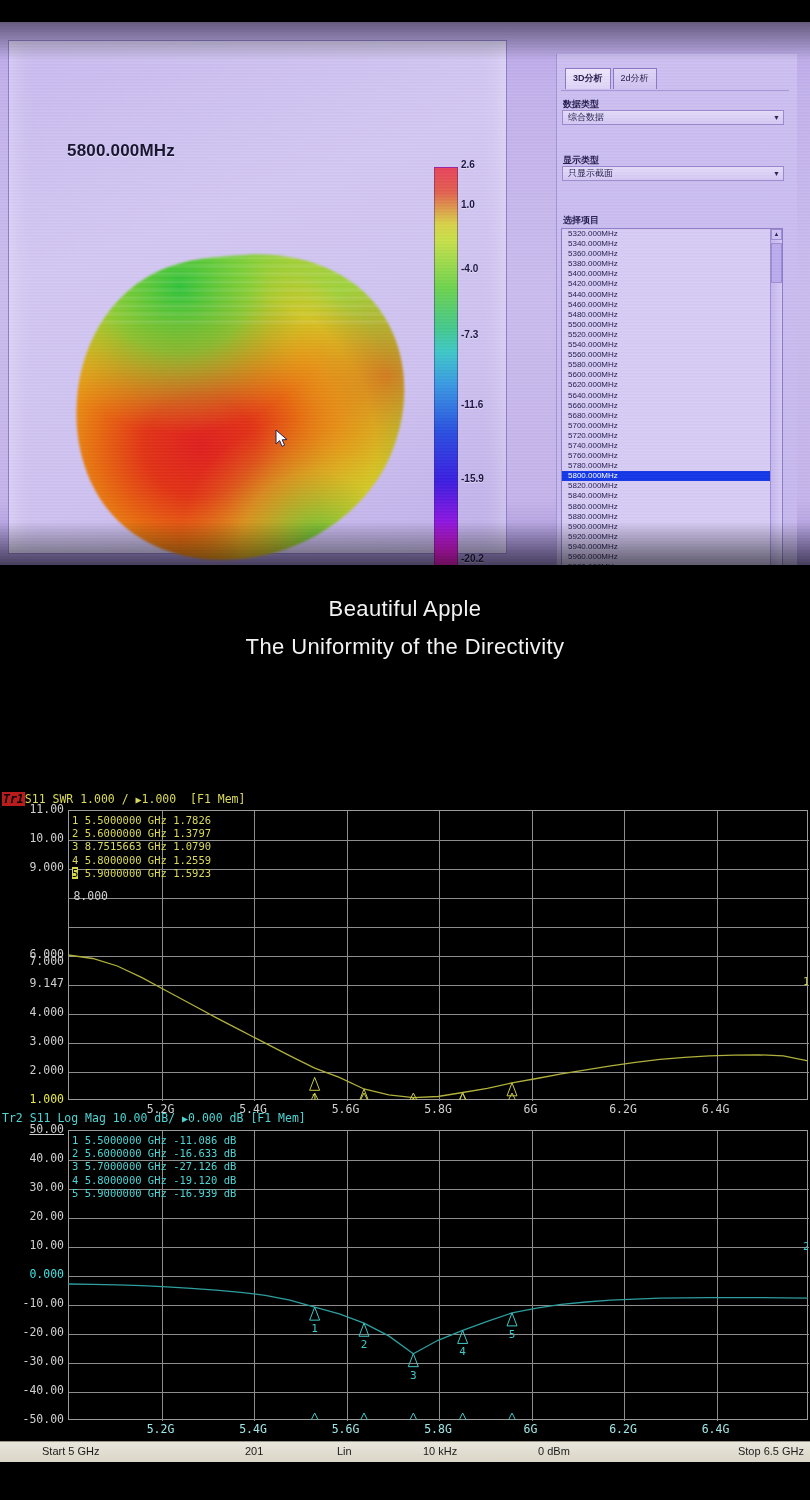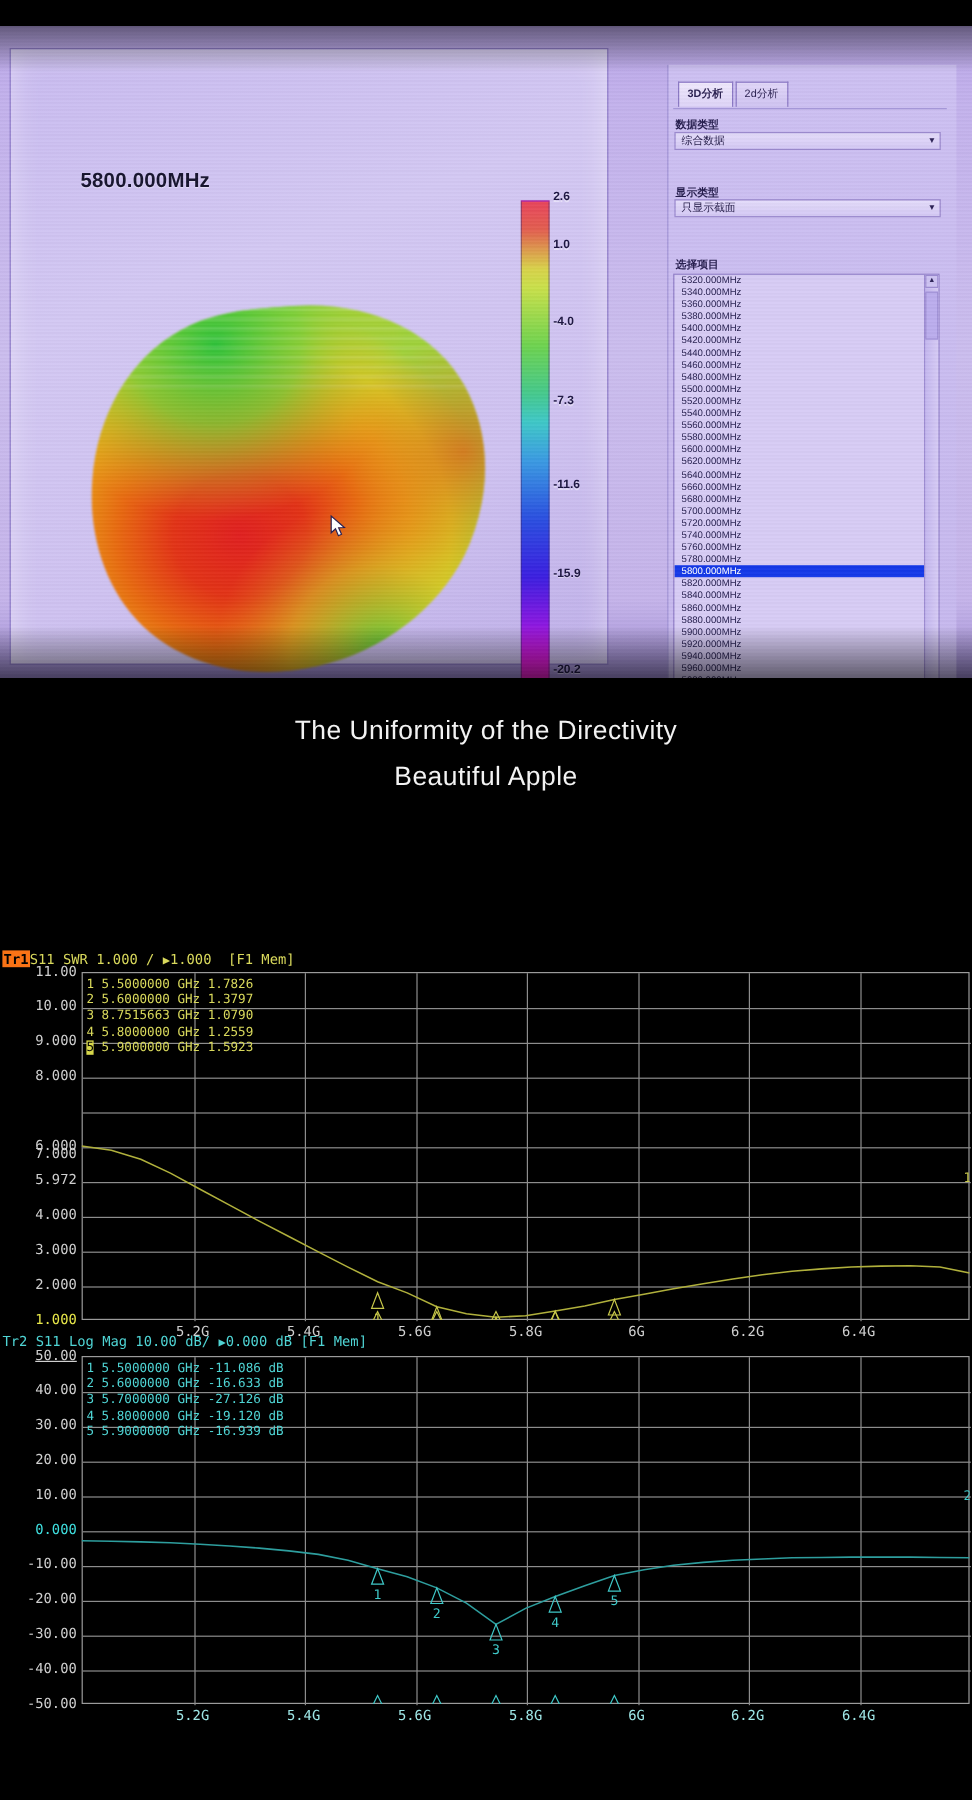--- a/index.html
+++ b/index.html
@@ -66,21 +66,21 @@
   
   .caption{position:absolute;left:0;top:590px;width:810px;text-align:center;color:#f2f2f2;}
   .caption div{font-size:22px;line-height:38px;font-weight:300;letter-spacing:.4px;}
 
   
   .vna{position:absolute;left:0;top:762px;width:810px;height:700px;background:#000;
     font-family:"DejaVu Sans Mono","Liberation Mono",monospace;}
   .tr-head{position:absolute;font-size:11.5px;white-space:nowrap;}
   .tr1c{color:#d9d95c;}
   .tr2c{color:#4fd4d4;}
-  .tr-badge{background:#f97316;color:#000;padding:0 1px;font-weight:bold;}
+  .tr-badge{background:#b91c1c;color:#000;padding:0 1px;font-weight:bold;font-style:italic;}
   .arrow-g{font-size:10px;}
 
   .grid-box{position:absolute;border:1px solid #9b9b9b;box-sizing:border-box;}
   .gl{position:absolute;background:#8d8d8d;}
   .ylab{position:absolute;right:0;font-size:11.5px;color:#cfcfcf;text-align:right;white-space:nowrap;}
   .ylab.hi1{color:#e8e84a;}
   .ylab.hi2{color:#3fe0e0;}
   .xlab{position:absolute;font-size:11.5px;color:#cfcfcf;text-align:center;}
   .xlab.c2{color:#9fe7e7;}
   .mk-table{position:absolute;font-size:10.5px;line-height:13.2px;white-space:pre;}
@@ -229,22 +229,22 @@
           <div class="lb-thumb"></div>
 
         </div>
       </div>
     </div>
 
     <div class="scanlines"></div>
   </div>
 
   <div class="caption">
+    <div>Beautiful Apple</div>
     <div>The Uniformity of the Directivity</div>
-    <div>Beautiful Apple</div>
   </div>
 
   <div class="vna">
 
     <div class="tr-head tr1c" style="left:2px;top:30px">
       <span class="tr-badge">Tr1</span><span>S11 SWR 1.000 / </span><span class="arrow-g">▶</span><span>1.000</span>&nbsp;&nbsp;<span>[F1 Mem]</span>
     </div>
 
     <div class="grid-box" id="g1" style="left:68px;top:48px;width:740px;height:290px">
         <div class="gl" style="left: 92.5px; top: 0px; width: 1px; height: 290px;"></div>
@@ -261,24 +261,24 @@
         <div class="gl" style="left: 0px; top: 145px; width: 740px; height: 1px;"></div>
         <div class="gl" style="left: 0px; top: 174px; width: 740px; height: 1px;"></div>
         <div class="gl" style="left: 0px; top: 203px; width: 740px; height: 1px;"></div>
         <div class="gl" style="left: 0px; top: 232px; width: 740px; height: 1px;"></div>
         <div class="gl" style="left: 0px; top: 261px; width: 740px; height: 1px;"></div>
       </div>
     <div id="y1labels">
         <div class="ylab" style="left: 0px; width: 64px; top: 40px;">11.00</div>
         <div class="ylab" style="left: 0px; width: 64px; top: 69px;">10.00</div>
         <div class="ylab" style="left: 0px; width: 64px; top: 98px;">9.000</div>
-        <div class="ylab" style="left: 0px; width: 64px; top: 127px;">8.000</div>
+        <div class="ylab" style="left: 0px; width: 64px; top: 127px; padding-left: 44px;">8.000</div>
         <div class="ylab" style="left: 0px; width: 64px; top: 156px; margin-top: 36px;">7.000</div>
         <div class="ylab" style="left: 0px; width: 64px; top: 185px;">6.000</div>
-        <div class="ylab" style="left: 0px; width: 64px; top: 214px;">5.972</div>
+        <div class="ylab" style="left: 0px; width: 64px; top: 214px;">9.147</div>
         <div class="ylab" style="left: 0px; width: 64px; top: 243px;">4.000</div>
         <div class="ylab" style="left: 0px; width: 64px; top: 272px;">3.000</div>
         <div class="ylab" style="left: 0px; width: 64px; top: 301px;">2.000</div>
         <div class="ylab hi1" style="left: 0px; width: 64px; top: 330px;">1.000</div>
       </div>
     <div class="mk-table tr1c" id="mk1" style="left:72px;top:52px"><div><span>1</span><span> 5.5000000 GHz 1.7826</span></div><div><span>2</span><span> 5.6000000 GHz 1.3797</span></div><div><span>3</span><span> 8.7515663 GHz 1.0790</span></div><div><span>4</span><span> 5.8000000 GHz 1.2559</span></div><div><span class="mk-idx-sel">5</span><span> 5.9000000 GHz 1.5923</span></div></div>
     <svg id="curve1" style="position:absolute;left:68px;top:48px" width="740" height="290">
         <path d="M0.0 145.0 L24.7 148.5 L49.3 156.0 L74.0 167.6 L98.7 181.0 L123.3 194.3 L148.0 207.6 L172.7 220.4 L197.3 233.2 L222.0 245.9 L246.7 258.1 L271.3 267.4 L296.0 279.0 L320.7 284.8 L345.3 287.7 L370.0 286.5 L394.7 282.5 L419.3 278.4 L444.0 272.9 L468.7 268.5 L493.3 263.9 L518.0 259.8 L542.7 255.8 L567.3 252.3 L592.0 249.4 L616.7 247.4 L641.3 245.9 L666.0 245.1 L690.7 244.8 L715.3 245.9 L740.0 250.8" fill="none" stroke="#b0b03c" stroke-width="1.3"></path>
         <g>
           <path d="M246.66666666666666 267.3046 L241.66666666666666 280.3046 L251.66666666666666 280.3046 Z" fill="none" stroke="#c8c84a" stroke-width="1"></path>
@@ -391,14 +391,22 @@
         <div class="xlab c2" style="left: 132.5px; top: 660px; width: 56px;">5.2G</div>
         <div class="xlab c2" style="left: 225px; top: 660px; width: 56px;">5.4G</div>
         <div class="xlab c2" style="left: 317.5px; top: 660px; width: 56px;">5.6G</div>
         <div class="xlab c2" style="left: 410px; top: 660px; width: 56px;">5.8G</div>
         <div class="xlab c2" style="left: 502.5px; top: 660px; width: 56px;">6G</div>
         <div class="xlab c2" style="left: 595px; top: 660px; width: 56px;">6.2G</div>
         <div class="xlab c2" style="left: 687.5px; top: 660px; width: 56px;">6.4G</div>
       </div>
   </div>
 
+  <div class="statusbar">
+    <div class="sb" style="left:42px">Start 5 GHz</div>
+    <div class="sb" style="left:245px">201</div>
+    <div class="sb" style="left:337px">Lin</div>
+    <div class="sb" style="left:423px">10 kHz</div>
+    <div class="sb" style="left:538px">0 dBm</div>
+    <div class="sb" style="right:6px">Stop 6.5 GHz</div>
+  </div>
   <div class="bottom-black"></div>
 </div>
 
 </body></html>

